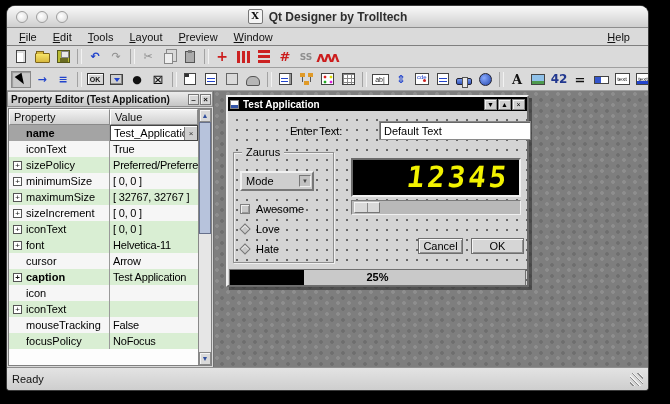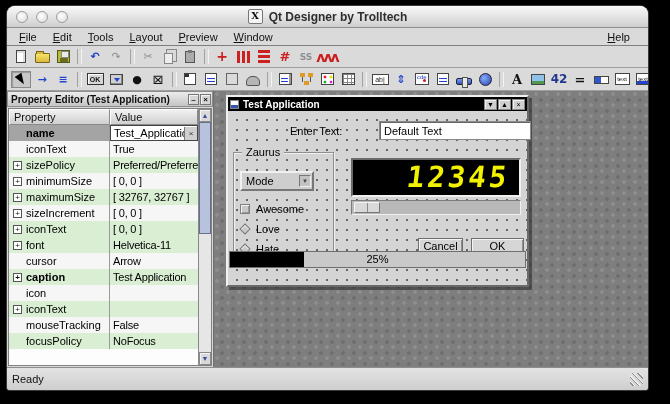--- a/index.html
+++ b/index.html
@@ -207,22 +207,22 @@
        border:1px solid;border-color:#7c7c7c #f0f0f0 #f0f0f0 #7c7c7c;box-sizing:border-box;}
   .shandle{position:absolute;left:2px;top:1px;width:26px;height:11px;background:#d9d9d9;
        border:1px solid;border-color:#f4f4f4 #777 #777 #f4f4f4;box-sizing:border-box;}
   .shandle::after{content:"";position:absolute;left:12px;top:0;width:1px;height:100%;background:#8a8a8a;}
   .fbtn{position:absolute;height:16px;background:#d6d6d6;border:1px solid #6f6f6f;
        box-shadow:inset 1px 1px 0 #f4f4f4,inset -1px -1px 0 #909090;font-size:11px;
        display:flex;align-items:center;justify-content:center;box-sizing:border-box;
        font-family:"Liberation Sans",sans-serif;}
   .cancel{left:190px;top:127px;width:45px;}
   .ok{left:243px;top:127px;width:53px;}
-  .pbar{position:absolute;left:1px;top:140px;width:297px;height:17px;background:#c9c9c9;
-        border:1px solid #6f6f6f;box-sizing:border-box;overflow:hidden;}
+  .pbar{position:absolute;left:1px;top:158px;width:297px;height:17px;background:#c9c9c9;
+        border:1px solid #6f6f6f;box-sizing:border-box;overflow:hidden;font-weight:bold;}
   .pfill{position:absolute;left:0;top:0;bottom:0;background:#000;}
   .plabel{position:absolute;left:0;right:0;top:1px;text-align:center;font-size:11px;color:#000;}
 
   
   .statusbar{height:22px;flex:0 0 22px;background:linear-gradient(#e3e3e3,#cecece);
              border-top:1px solid #8d8d8d;display:flex;align-items:center;font-size:11px;color:#111;
              padding:0 5px;}
   .grip{margin-left:auto;width:13px;height:13px;
         background:repeating-linear-gradient(45deg,transparent 0 2px,#8f8f8f 2px 3px,#efefef 3px 4px);}
 </style>

